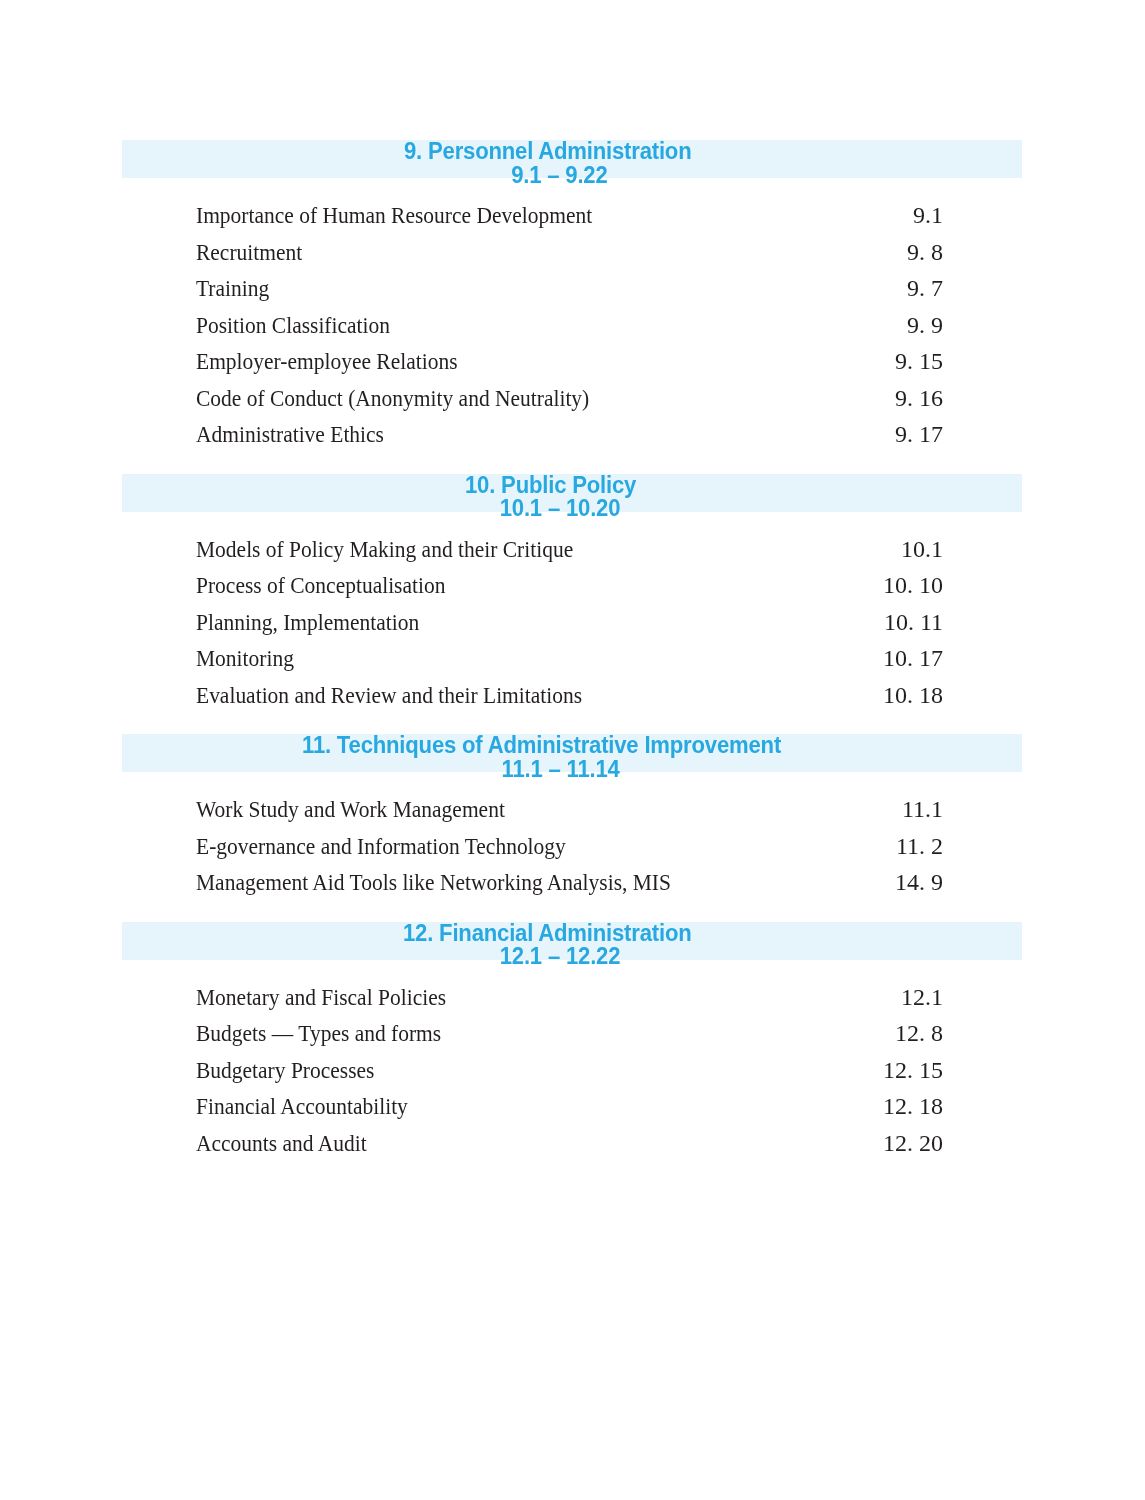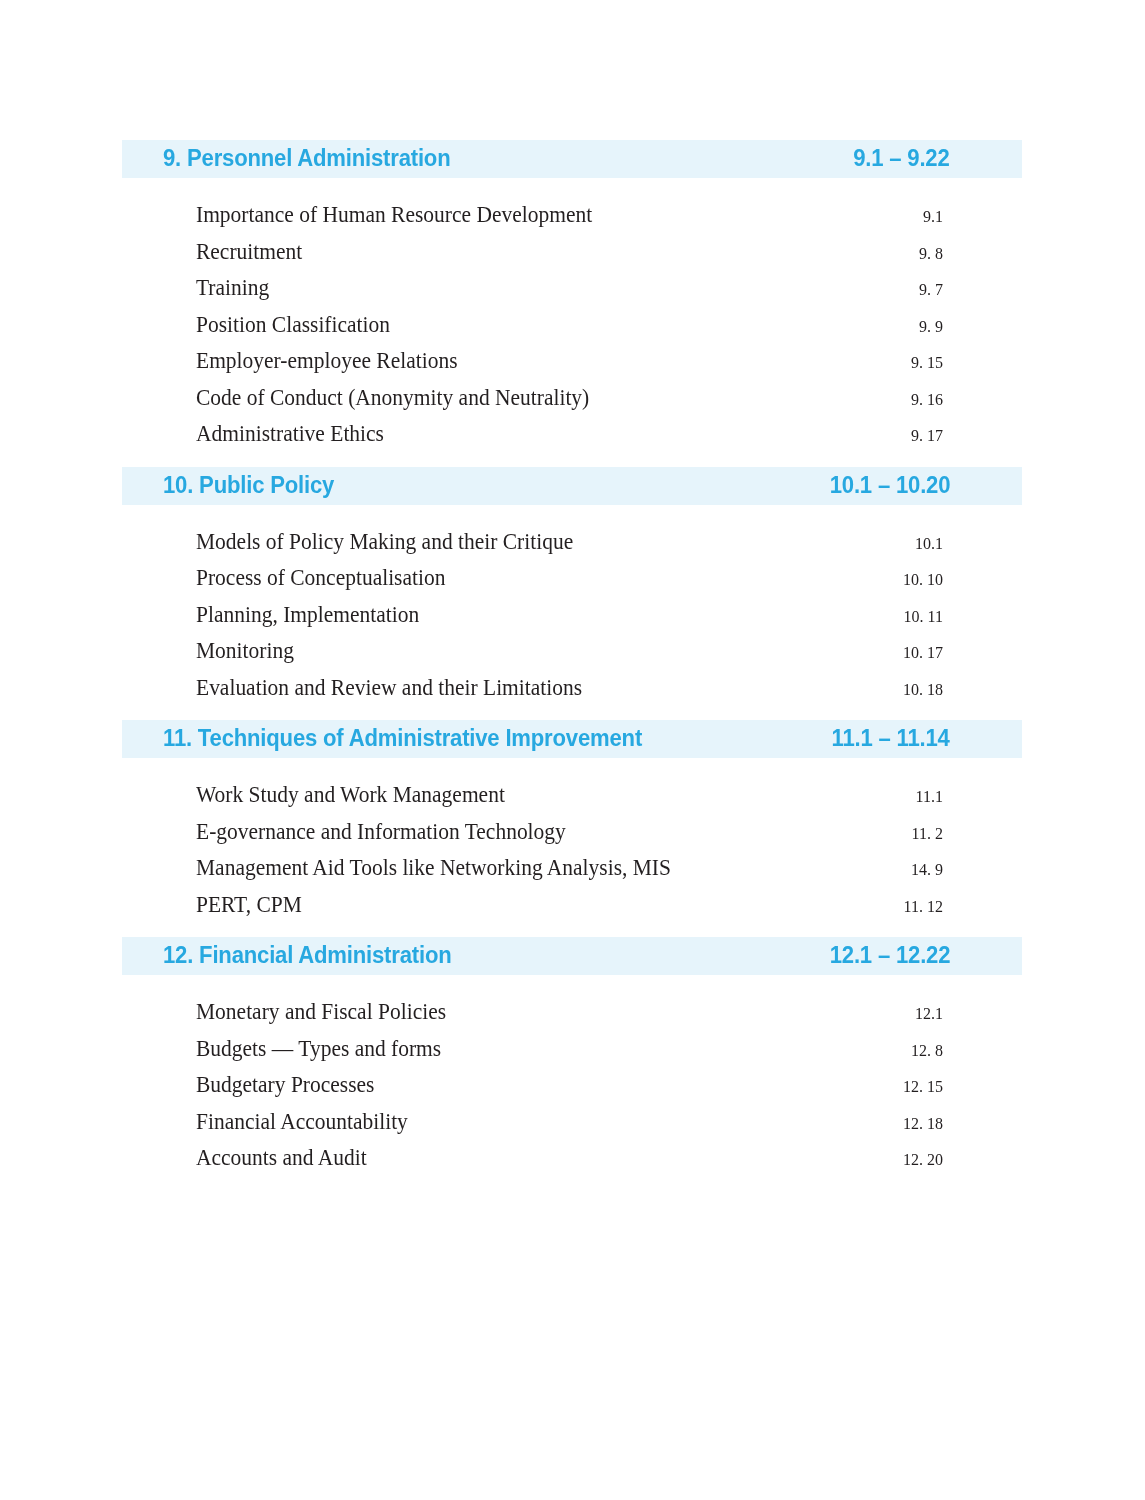--- a/index.html
+++ b/index.html
@@ -27,33 +27,34 @@
     left: 122px;
     top: 140px;
     width: 900px;
   }
 
   
   .section {
     width: 900px;
   }
   .section + .section {
-    margin-top: 14px;
+    margin-top: 21px;
   }
 
   
   .chapter-head {
     display: flex;
     align-items: center;
     justify-content: space-between;
     box-sizing: border-box;
     width: 900px;
     height: 38px;
     background: #e6f4fb;
     padding: 0 72px 0 41px;
+    flex-direction: column;
   }
   .chapter-title,
   .chapter-range {
     font-family: "Liberation Sans", "DejaVu Sans", sans-serif;
     font-weight: bold;
     font-size: 23.5px;
     line-height: 1;
     letter-spacing: -0.2px;
     color: #27a8e0;
     white-space: nowrap;
@@ -81,21 +82,21 @@
     font-family: "Liberation Serif", "DejaVu Serif", serif;
     font-size: 22.5px;
     line-height: 36.5px;
     color: #231f20;
     white-space: nowrap;
     transform: scaleX(0.955);
     transform-origin: left center;
   }
   .entry-page {
     font-family: "Liberation Serif", "DejaVu Serif", serif;
-    font-size: 16px;
+    font-size: 24px;
     line-height: 36.5px;
     color: #231f20;
     white-space: nowrap;
     text-align: left;
   }
 </style>
 </head>
 <body>
 
 <div id="page">
@@ -192,24 +193,20 @@
   <div class="entry">
     <span class="entry-title">E-governance and Information Technology</span>
     <span class="entry-page">11. 2</span>
   </div>
 
   <div class="entry">
     <span class="entry-title">Management Aid Tools like Networking Analysis, MIS</span>
     <span class="entry-page">14. 9</span>
   </div>
 
-  <div class="entry">
-    <span class="entry-title">PERT, CPM</span>
-    <span class="entry-page">11. 12</span>
-  </div>
 </div>
   </div>
 
   <div class="section">
     <div class="chapter-head">
       <span class="chapter-title">12. Financial Administration</span>
       <span class="chapter-range">12.1 – 12.22</span>
     </div>
     <div class="entries">
   <div class="entry">

